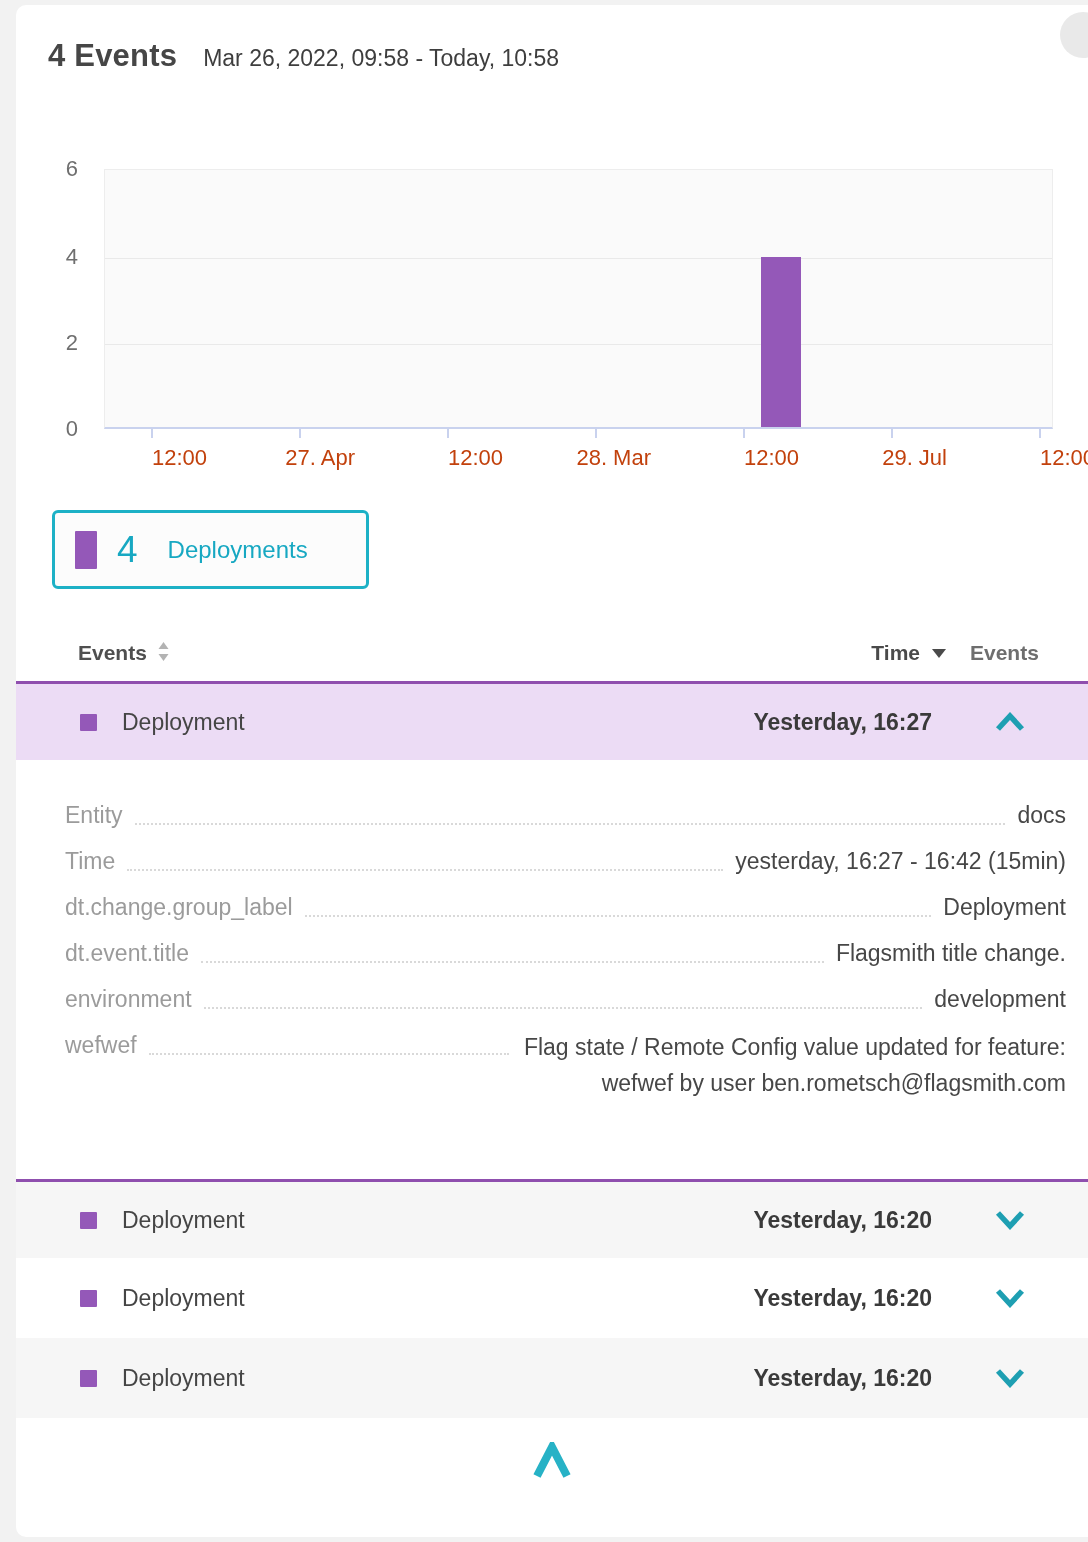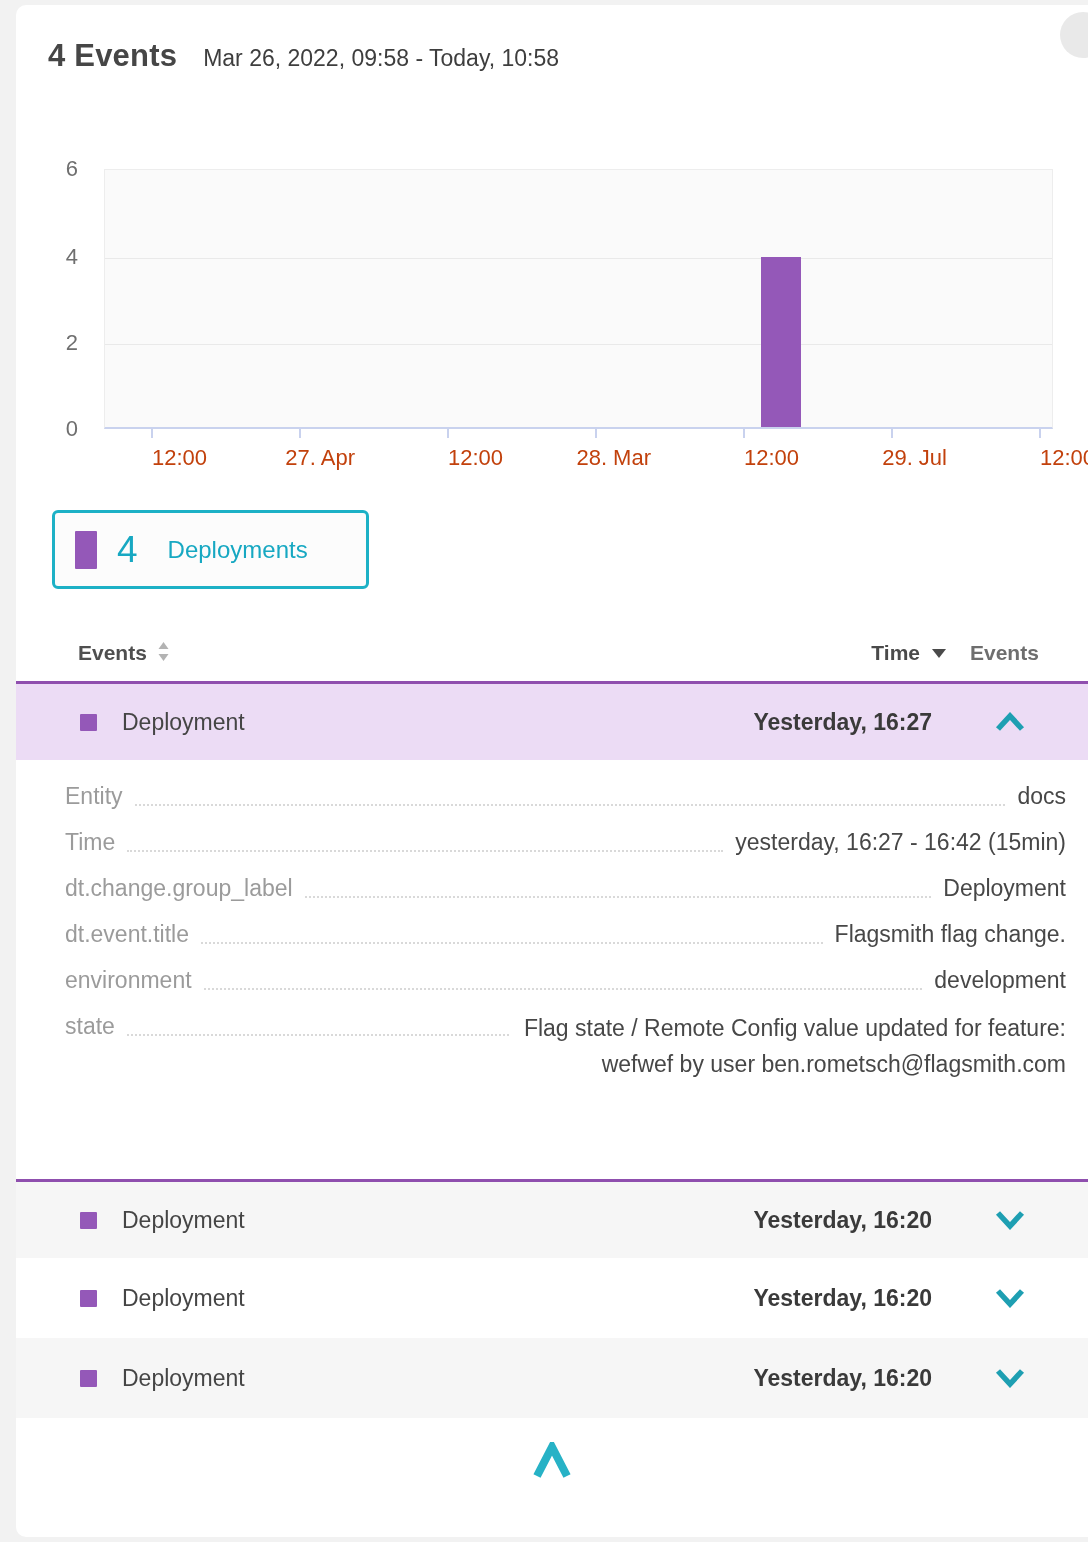--- a/index.html
+++ b/index.html
@@ -51,21 +51,21 @@
   .hr-purple { height:3px; background:#8f4fae; }
   .erow { display:flex; align-items:center; height:76px; cursor:pointer; }
   .erow.expanded { background:#ecdcf5; }
   .erow.alt { background:#f6f6f6; }
   .erow .sq { width:17px; height:17px; margin-left:64px; background:#9458b8; border-radius:1px; flex:none; }
   .erow .rlabel { margin-left:25px; font-size:23px; color:#454545; }
   .erow .rtime { margin-left:auto; font-size:23px; font-weight:bold; color:#3a3a3a; }
   .erow .chev { width:156px; flex:none; display:flex; justify-content:center; align-items:center; }
   .row3 { height:80px; }
   
-  .details { height:419px; padding:20px 22px 0 49px; background:#ffffff; }
+  .details { height:419px; padding:39px 22px 0 49px; background:#ffffff; }
   .kv { display:flex; align-items:flex-start; margin-bottom:13px; }
   .kv .lbl { font-size:23px; color:#9b9b9b; line-height:33px; white-space:nowrap; }
   .kv .leader { flex:1; min-width:30px; margin:0 12px; height:26px; border-bottom:2px dotted #d9d9d9; }
   .kv .val { font-size:23px; color:#474747; line-height:33px; text-align:right; white-space:nowrap; }
   .kv.multiline .val { white-space:normal; max-width:545px; word-break:break-all; line-height:36px; }
   
   .collapse-wrap { display:flex; justify-content:center; margin-top:24px; }
   .collapse-btn { background:none; border:none; cursor:pointer; }
 </style>
 </head>
@@ -158,29 +158,29 @@
           <span class="val">yesterday, 16:27 - 16:42 (15min)</span>
         </div>
         <div class="kv">
           <span class="lbl">dt.change.group_label</span>
           <span class="leader"></span>
           <span class="val">Deployment</span>
         </div>
         <div class="kv">
           <span class="lbl">dt.event.title</span>
           <span class="leader"></span>
-          <span class="val">Flagsmith flag change.</span>
+          <span class="val">Flagsmith title change.</span>
         </div>
         <div class="kv">
           <span class="lbl">environment</span>
           <span class="leader"></span>
           <span class="val">development</span>
         </div>
         <div class="kv multiline">
-          <span class="lbl">state</span>
+          <span class="lbl">wefwef</span>
           <span class="leader"></span>
           <span class="val">Flag state / Remote Config value updated for feature: wefwef by user ben.rometsch@flagsmith.com</span>
         </div>
       </div>
 
       <div class="hr-purple"></div>
 
       <div class="erow alt">
         <span class="sq"></span>
         <span class="rlabel">Deployment</span>

